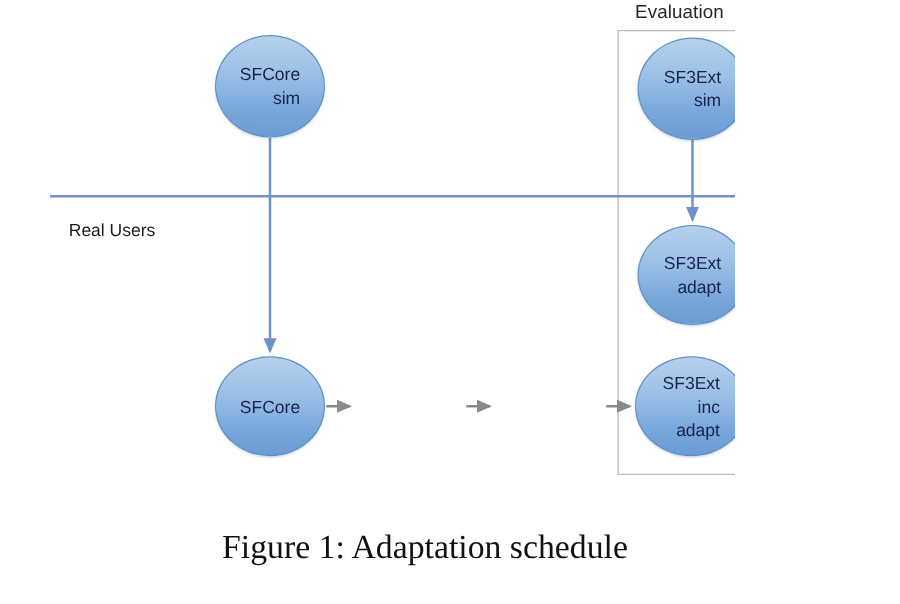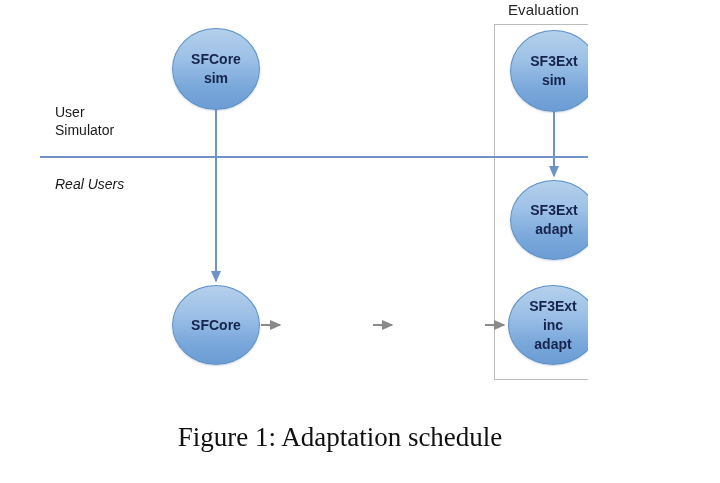--- a/index.html
+++ b/index.html
@@ -47,39 +47,38 @@
     border-top: 2px solid #6f92c8;
   }
   .zone-label {
     position: absolute;
     font-size: 14px;
     color: #1a1a1a;
     line-height: 18px;
     white-space: pre-line;
   }
   .zone-user-sim { left: 55px; top: 103px; }
-  .zone-real-users { left: 55px; top: 175px; font-style: italic; }
+  .zone-real-users { left: 55px; top: 175px; }
 
   
   .node {
     position: absolute;
     border-radius: 50%;
     background: linear-gradient(to bottom, #b4d0ec 0%, #9cc0e6 38%, #7aa8db 72%, #6b9cd4 100%);
     border: 1px solid #5d8fc4;
     box-sizing: border-box;
     display: flex;
     align-items: center;
     justify-content: center;
-    text-align: center;
+    text-align: right;
     color: #16234a;
     font-size: 14px;
     line-height: 19px;
     white-space: pre-line;
     box-shadow: 0 1px 2px rgba(90,120,160,0.30);
-    font-weight: bold;
   }
 
   .node-sfcore-sim   { left: 172px; top:  28px; width: 88px; height: 82px; }
   .node-sf3ext-sim   { left: 510px; top:  30px; width: 88px; height: 82px; }
   .node-sf3ext-adapt { left: 510px; top: 180px; width: 88px; height: 80px; }
   .node-sfcore       { left: 172px; top: 285px; width: 88px; height: 80px; }
   .node-sf1ext       { left: 284px; top: 285px; width: 88px; height: 80px; }
   .node-sf2ext       { left: 396px; top: 285px; width: 88px; height: 80px; }
   .node-sf3ext-inc   { left: 508px; top: 285px; width: 90px; height: 80px; }
 
@@ -123,22 +122,20 @@
 </style>
 </head>
 <body>
 
 <div id="figure-root">
 
   <div class="eval-label">Evaluation</div>
   <div class="eval-box"></div>
 
   <div class="divider"></div>
-  <div class="zone-label zone-user-sim">User
-Simulator</div>
   <div class="zone-label zone-real-users">Real Users</div>
 
   <svg class="connectors" viewBox="0 0 720 483" xmlns="http://www.w3.org/2000/svg">
     <defs>
       <marker id="ah-blue" markerWidth="7" markerHeight="7" refX="5.2" refY="3" orient="auto" markerUnits="strokeWidth">
         <path d="M0,0.4 L6,3 L0,5.6 z" fill="#6f92c8"></path>
       </marker>
       <marker id="ah-gray" markerWidth="7" markerHeight="7" refX="5.2" refY="3" orient="auto" markerUnits="strokeWidth">
         <path d="M0,0.4 L6,3 L0,5.6 z" fill="#8a8a8a"></path>
       </marker>

